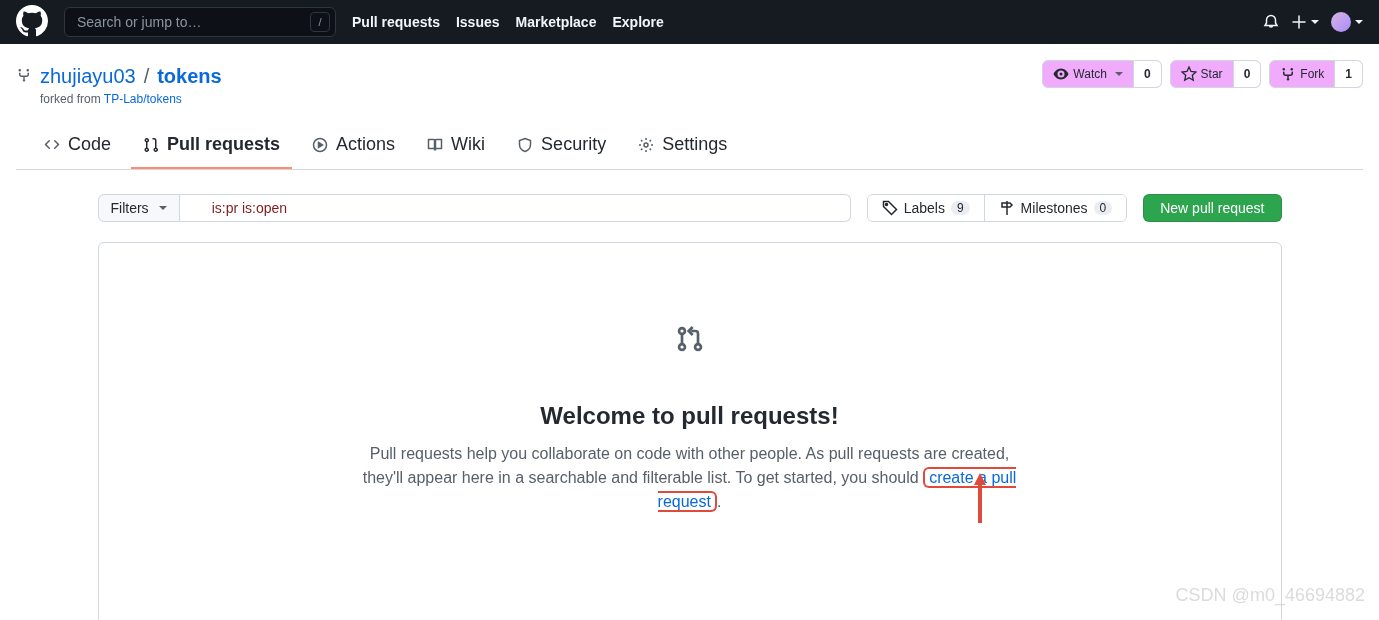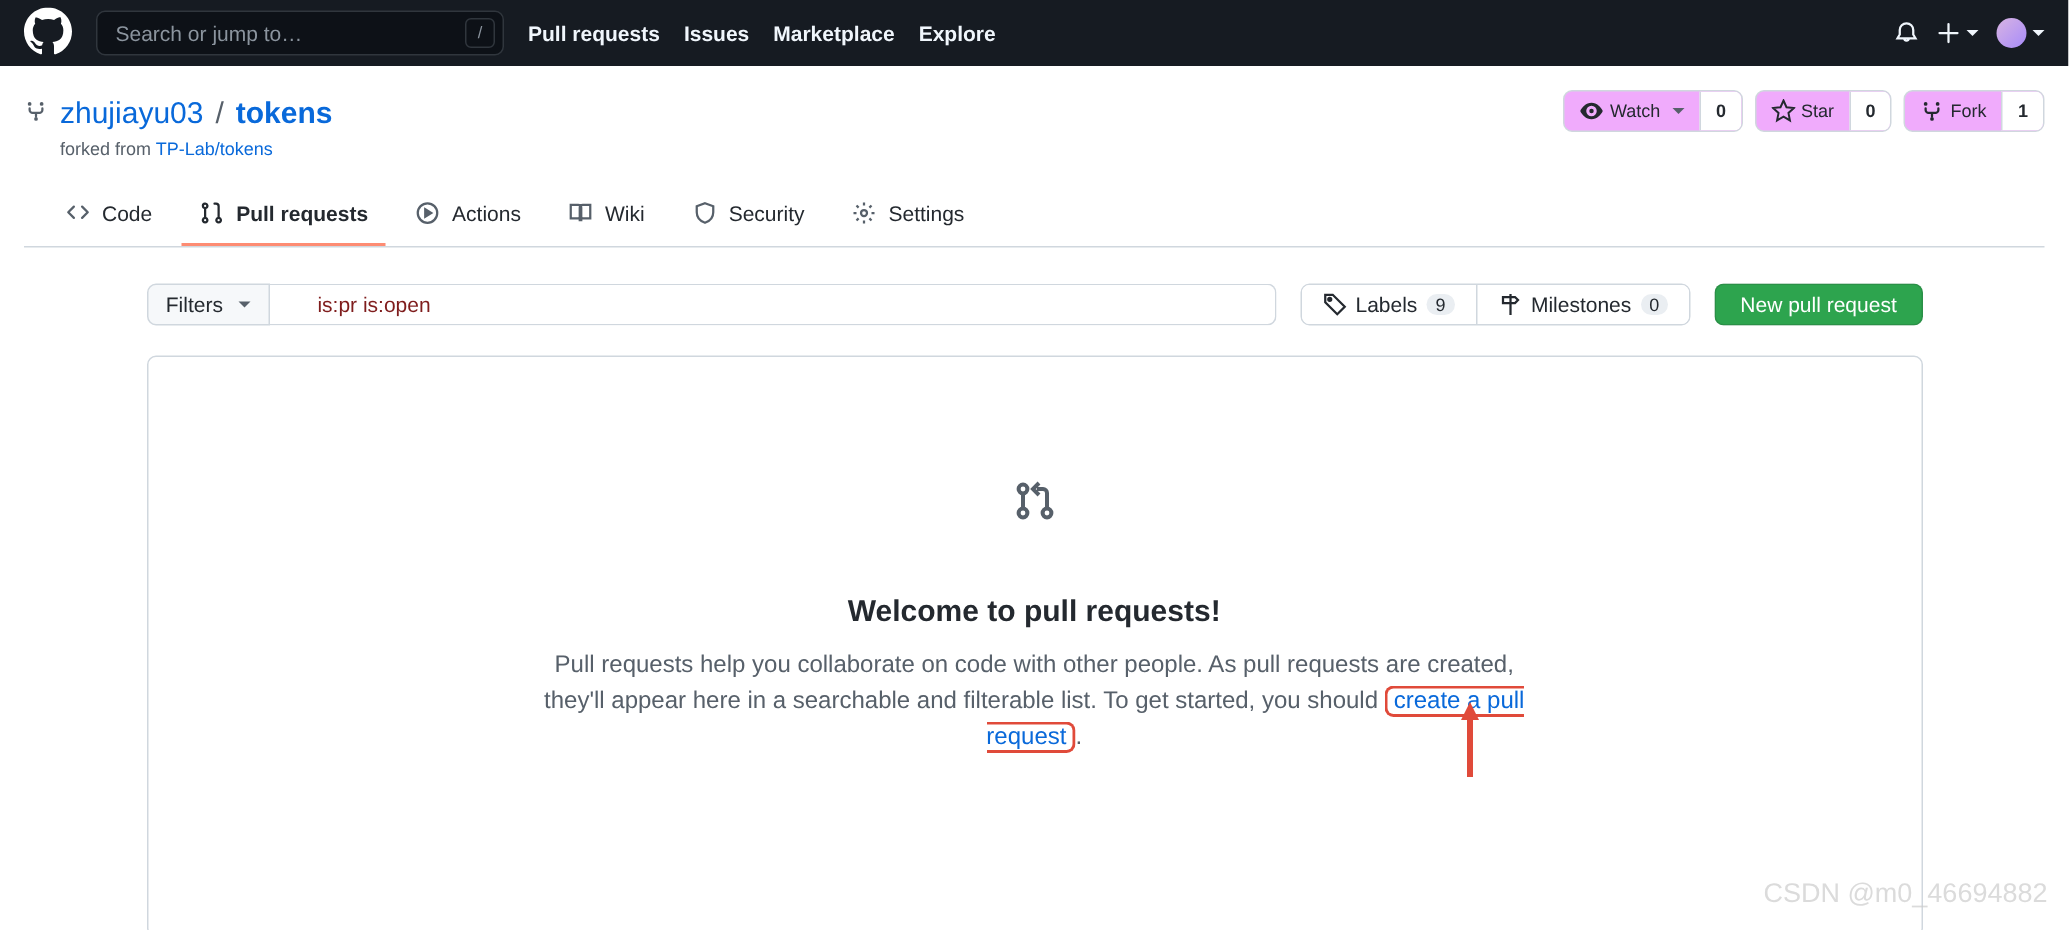--- a/index.html
+++ b/index.html
@@ -33,21 +33,21 @@
 .forked-from a { color: #0969da; }
 
 .repo-actions { display: flex; gap: 8px; }
 .counter-btn { display: flex; border: 1px solid #d0d7de; border-radius: 6px; overflow: hidden; background: #f0abfc; font-size: 12px; height: 28px; }
 .counter-btn .lbl { display: flex; align-items: center; gap: 4px; padding: 0 10px; color: #24292f; font-weight: 500; }
 .counter-btn .cnt { display: flex; align-items: center; padding: 0 10px; border-left: 1px solid #d0d7de; background: #fff; font-weight: 600; font-size: 12px; }
 .counter-btn .caret-down { border-top-color: #57606a; }
 
 
 .repo-tabs { display: flex; gap: 8px; border-bottom: 1px solid #d0d7de; margin-top: 20px; padding: 0 16px; }
-.repo-tab { display: flex; align-items: center; gap: 8px; padding: 8px 12px 12px; color: #24292f; border-bottom: 2px solid transparent; font-size: 14px; cursor: pointer; }
+.repo-tab { display: flex; align-items: center; gap: 8px; padding: 8px 12px 12px; color: #24292f; border-bottom: 2px solid transparent; font-size: 18px; cursor: pointer; }
 .repo-tab.active { border-bottom-color: #fd8c73; font-weight: 600; }
 .repo-tab svg { color: #57606a; }
 .repo-tab.active svg { color: #24292f; }
 
 
 .pr-container { max-width: 1216px; margin: 0 auto; padding: 24px 16px; }
 .pr-toolbar { display: flex; gap: 16px; align-items: center; margin-bottom: 20px; }
 .filters-search { display: flex; flex: 1; }
 .filters-btn { display: flex; align-items: center; gap: 6px; background: #f6f8fa; border: 1px solid #d0d7de; border-radius: 6px 0 0 6px; padding: 5px 12px; font-weight: 500; font-size: 14px; color: #24292f; cursor: pointer; }
 .pr-search { flex: 1; border: 1px solid #d0d7de; border-left: none; border-radius: 0 6px 6px 0; padding: 5px 12px 5px 32px; background: #fff; font-size: 14px; color: #7f1d1d; position: relative; }
@@ -55,21 +55,21 @@
 .search-icon-wrap svg { position: absolute; left: 10px; top: 8px; color: #57606a; }
 .labels-mile { display: flex; border: 1px solid #d0d7de; border-radius: 6px; overflow: hidden; }
 .lm-btn { display: flex; align-items: center; gap: 6px; padding: 5px 14px; background: #fff; font-size: 14px; cursor: pointer; color: #24292f; }
 .lm-btn + .lm-btn { border-left: 1px solid #d0d7de; }
 .badge { background: #eaeef2; border-radius: 10px; padding: 0 6px; font-size: 12px; font-weight: 500; color: #24292f; min-width: 18px; text-align: center; }
 .new-pr-btn { background: #2da44e; color: #fff; border: 1px solid rgba(27,31,36,0.15); border-radius: 6px; padding: 5px 16px; font-weight: 500; font-size: 14px; cursor: pointer; }
 
 
 .blankslate { border: 1px solid #d0d7de; border-radius: 6px; padding: 80px 40px 120px; text-align: center; position: relative; }
 .blankslate .big-icon { color: #57606a; margin-bottom: 20px; }
-.blankslate h2 { font-size: 20px; font-weight: 600; margin-bottom: 12px; margin-top: 44px; }
+.blankslate h2 { font-size: 24px; font-weight: 600; margin-bottom: 12px; margin-top: 44px; }
 .blankslate p { color: #57606a; font-size: 16px; max-width: 660px; margin: 0 auto; line-height: 1.5; }
 .blankslate p a { color: #0969da; }
 .highlight-box { border: 2px solid #e04a3a; border-radius: 6px; padding: 0 4px; display: inline; }
 
 .arrow-annot { position: absolute; left: 50%; margin-left: 280px; top: 230px; color: #e04a3a; }
 
 .watermark { position: fixed; right: 14px; bottom: 14px; color: #ccc; font-size: 18px; opacity: 0.7; pointer-events: none; font-family: Arial; }
 </style>
 </head>
 <body>

